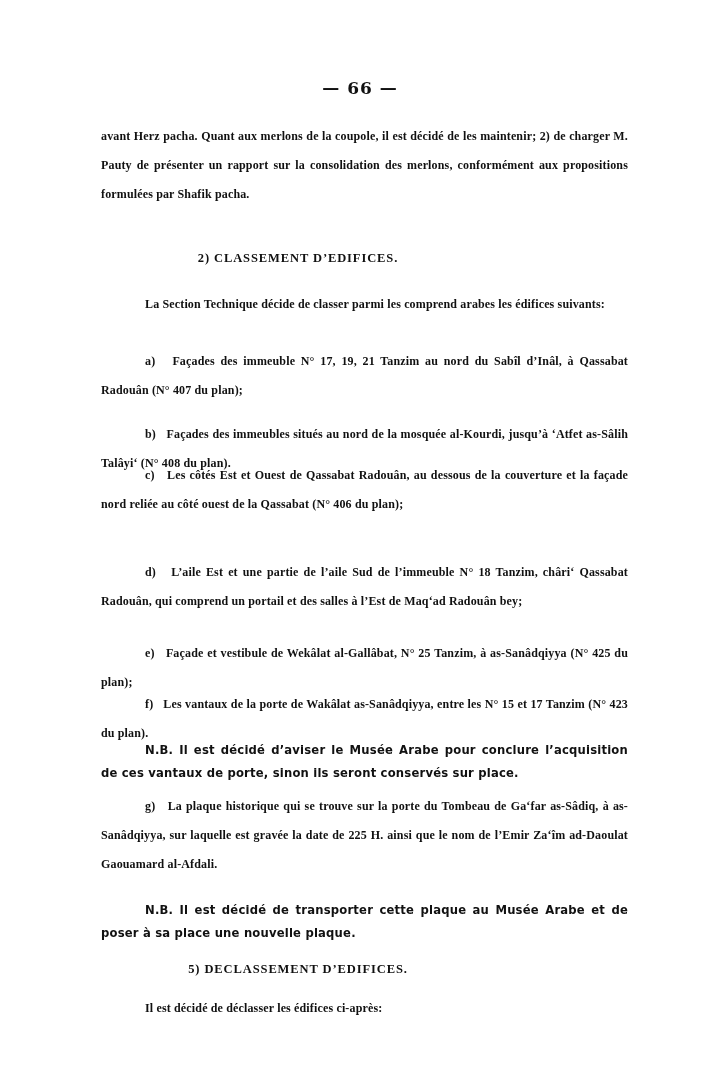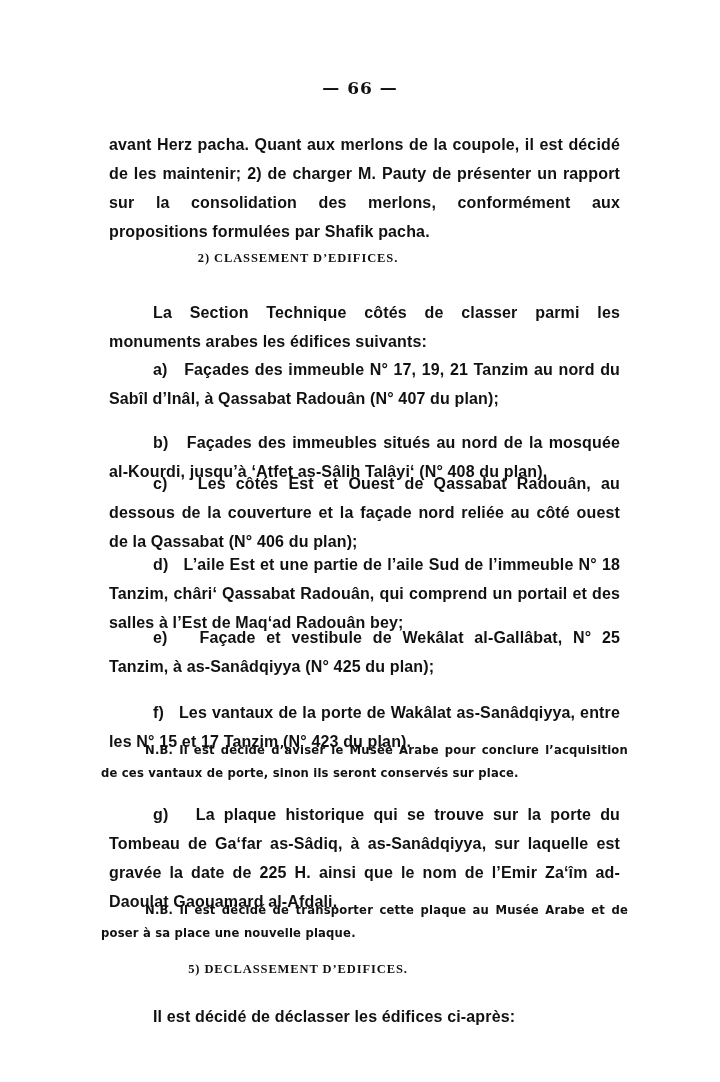--- a/index.html
+++ b/index.html
@@ -9,22 +9,22 @@
       color: #111111;
     }
     .page-number {
       position: absolute; top: 78px; left: 0; width: 720px;
       text-align: center; font-size: 17px; font-weight: bold; letter-spacing: 1px;
     }
     .text-block {
       position: absolute; left: 101px; width: 527px;
     }
     .para {
-      font-size: 16px; line-height: 29px; text-align: justify;
-      text-align-last: left; margin: 8px; font-family: Liberation Sans, sans-serif;
+      font-size: 12px; line-height: 29px; text-align: justify;
+      text-align-last: left; margin: 0; font-family: Liberation Serif, serif;
       font-weight: bold; letter-spacing: 0.15px;
     }
     .para.indent { text-indent: 44px; }
     .para.list { text-indent: 44px; }
     .heading {
       position: absolute; left: 0; width: 596px; text-align: center;
       font-family: "Liberation Serif", serif; font-size: 12.5px; letter-spacing: 0.9px;
       font-weight: bold;
     }
     .note {
@@ -38,40 +38,40 @@
 
 <div class="page-number">— 66 —</div>
 
 <div class="text-block" style="top:122px;">
   <p class="para">avant Herz pacha. Quant aux merlons de la coupole, il est décidé de les maintenir; 2) de charger M. Pauty de présenter un rapport sur la consolidation des merlons, conformément aux propositions formulées par Shafik pacha.</p>
 </div>
 
 <div class="heading" style="top:251px;">2)  CLASSEMENT D’EDIFICES.</div>
 
 <div class="text-block" style="top:290px;">
-  <p class="para indent">La Section Technique côtés de classer parmi les monuments arabes les édifices suivants:</p>
+  <p class="para indent">La Section Technique décide de classer parmi les comprend arabes les édifices suivants:</p>
 </div>
 
 <div class="text-block" style="top:347px;">
   <p class="para list"><span>a)</span>&nbsp;&nbsp; <span>Façades des immeuble N° 17, 19, 21 Tanzim au nord du Sabîl d’Inâl, à Qassabat Radouân (N° 407 du plan);</span></p>
 </div>
 
 <div class="text-block" style="top:420px;">
   <p class="para list"><span>b)</span>&nbsp;&nbsp; <span>Façades des immeubles situés au nord de la mosquée al-Kourdi, jusqu’à ‘Atfet as-Sâlih Talâyi‘ (N° 408 du plan).</span></p>
 </div>
 
 <div class="text-block" style="top:461px;">
   <p class="para list"><span>c)</span>&nbsp;&nbsp; <span>Les côtés Est et Ouest de Qassabat Radouân, au dessous de la couverture et la façade nord reliée au côté ouest de la Qassabat (N° 406 du plan);</span></p>
 </div>
 
-<div class="text-block" style="top:542px;">
+<div class="text-block" style="top:558px;">
   <p class="para list"><span>d)</span>&nbsp;&nbsp; <span>L’aile Est et une partie de l’aile Sud de l’immeuble N° 18 Tanzim, châri‘ Qassabat Radouân, qui comprend un portail et des salles à l’Est de Maq‘ad Radouân bey;</span></p>
 </div>
 
-<div class="text-block" style="top:615px;">
+<div class="text-block" style="top:639px;">
   <p class="para list"><span>e)</span>&nbsp;&nbsp; <span>Façade et vestibule de Wekâlat al-Gallâbat, N° 25 Tanzim, à as-Sanâdqiyya (N° 425 du plan);</span></p>
 </div>
 
 <div class="text-block" style="top:690px;">
   <p class="para list"><span>f)</span>&nbsp;&nbsp; <span>Les vantaux de la porte de Wakâlat as-Sanâdqiyya, entre les N° 15 et 17 Tanzim (N° 423 du plan).</span></p>
 </div>
 
 <div class="text-block" style="top:739px;">
   <p class="note">N.B.  Il est décidé d’aviser le Musée Arabe pour conclure l’acquisition de ces vantaux de porte, sinon ils seront conservés sur place.</p>
 </div>

